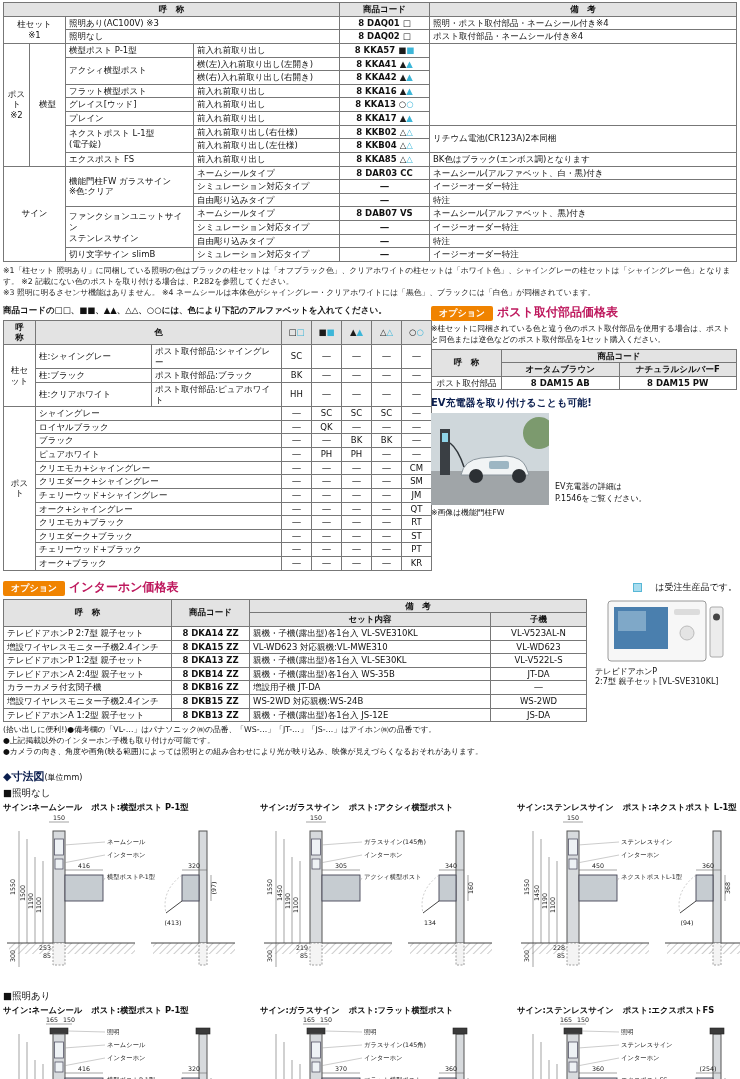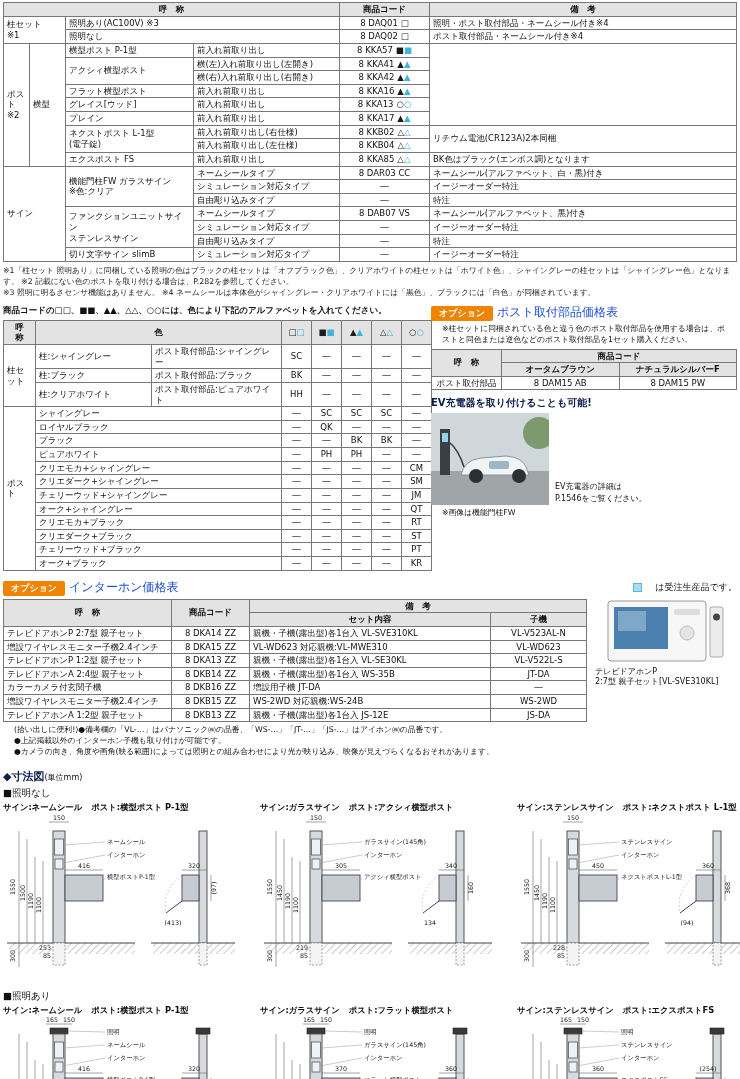--- a/index.html
+++ b/index.html
@@ -1,36 +1,36 @@
 <!DOCTYPE html>
 <html><head>
 <meta charset="utf-8">
 <style>
   *{margin:0;padding:0;box-sizing:border-box}
   body{width:740px;background:#fff;color:#111;font-family:"DejaVu Sans","Liberation Sans",sans-serif;font-size:9px}
   .page{width:740px;height:1079px;overflow:hidden;padding:2px 3px 6px}
   table{border-collapse:collapse;table-layout:fixed;width:100%}
   .tbl th,.tbl td{border:1px solid #777;padding:1px 3px;font-size:8.5px;line-height:1.25;vertical-align:middle;overflow:hidden}
   .tbl th{background:#e3e3e3;font-weight:bold;text-align:center}
-  .grp{white-space:pre-line}
+  .grp{text-align:center;white-space:pre-line}
   .nm{white-space:pre-line}
-  .code{text-align:center;font-weight:normal;white-space:nowrap}
+  .code{text-align:center;font-weight:bold;white-space:nowrap}
   .code .sym{margin-left:3px}
   .cc{text-align:center}
   .rem{font-size:8px}
   .sg0{color:#1c1c1c}
   .sg1{color:#3db6d8}
   .foot{font-size:7.8px;line-height:1.45;margin:3px 0 5px;color:#222}
   .cols{display:flex;gap:0;align-items:flex-start}
   .col-left{width:428px}
   .col-right{flex:1}
   .code-note{font-size:8.5px;font-weight:bold;margin:1px 0 3px}
   .badge{background:#f08300;color:#fff;font-weight:bold;font-size:9px;padding:1px 8px;border-radius:2px;display:inline-block}
-  .sec-title{font-weight:normal;font-size:12px;color:#1d4ed8;margin-left:4px}
-  .tiny{font-size:7.8px;line-height:1.4;margin:3px 11px}
+  .sec-title{font-weight:bold;font-size:12px;color:#be185d;margin-left:4px}
+  .tiny{font-size:7.8px;line-height:1.4;margin:3px 0}
   .ev-title{font-weight:bold;font-size:10px;color:#0b1e4e;margin:6px 0 3px}
   .ev-flex{display:flex;gap:6px;align-items:flex-end}
   .ev-cap{font-size:8px;line-height:1.5}
   .sec-head{display:flex;justify-content:space-between;align-items:center;margin:8px 0 3px}
   .legend{display:flex;align-items:center;gap:13px;font-size:9px}
   .legend-sq{width:9px;height:9px;background:#a8dcee;border:1px solid #57b7d6;display:inline-block}
   .intercom-wrap{display:flex;gap:8px;align-items:flex-start}
   .prod-box{width:142px;text-align:center}
   .prod-cap{font-size:8px;line-height:1.35;text-align:left;margin-top:2px}
   .dim-title{font-weight:bold;font-size:11px;color:#0b1e4e;margin:8px 0 2px}

